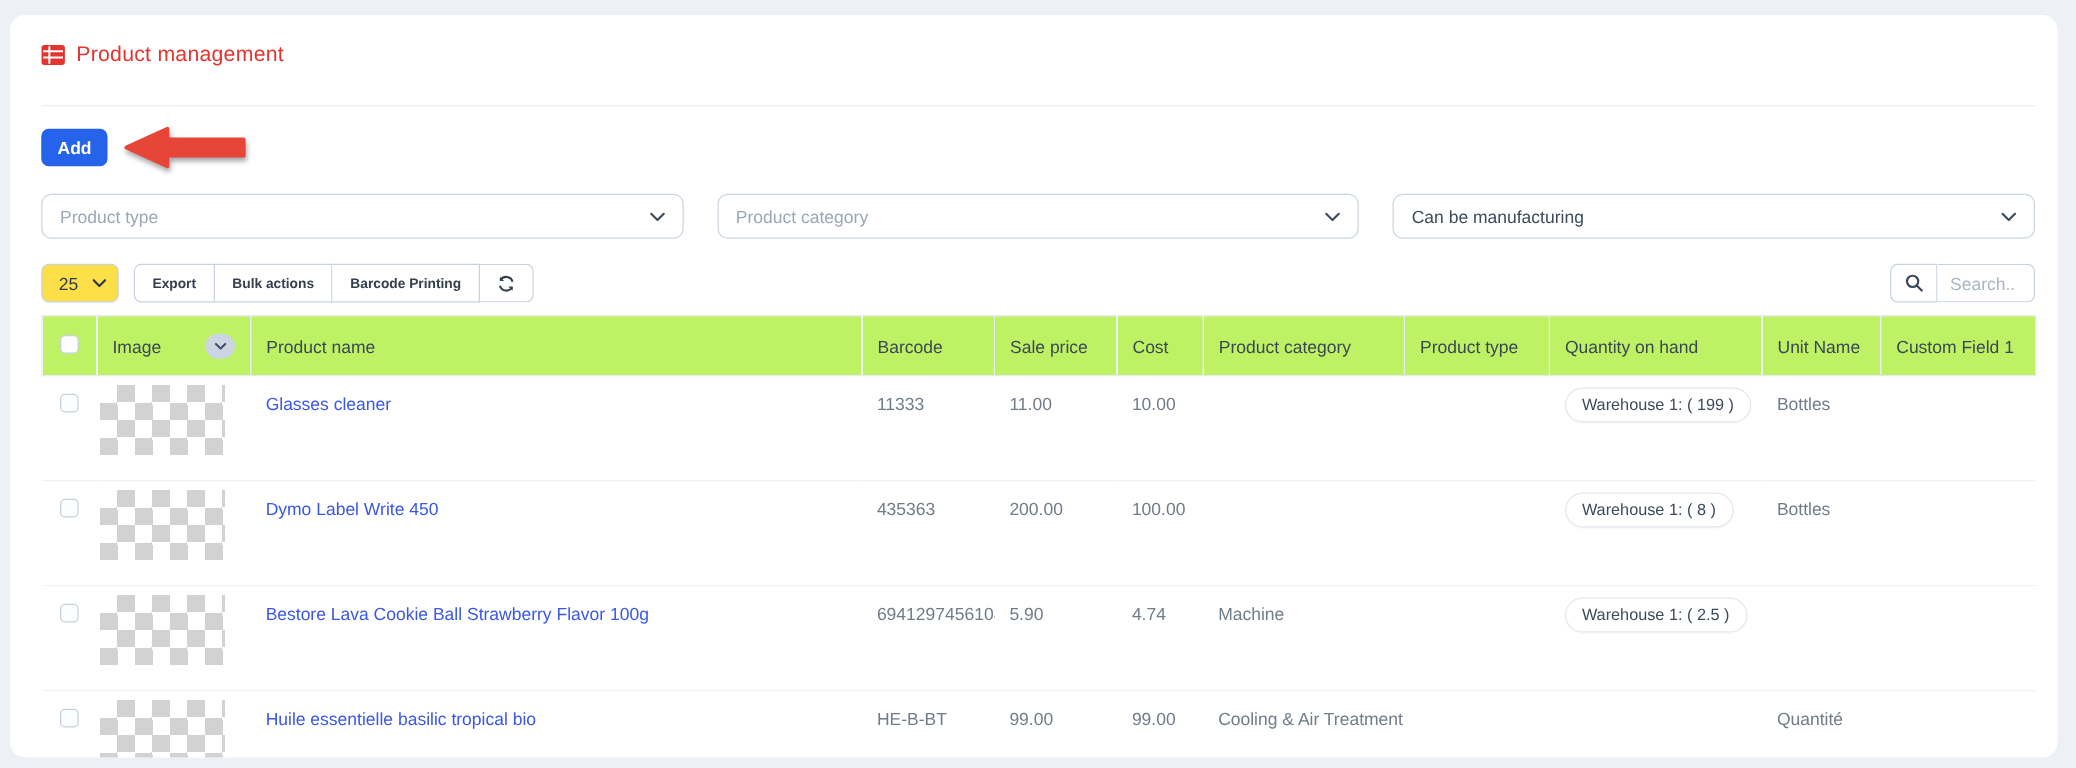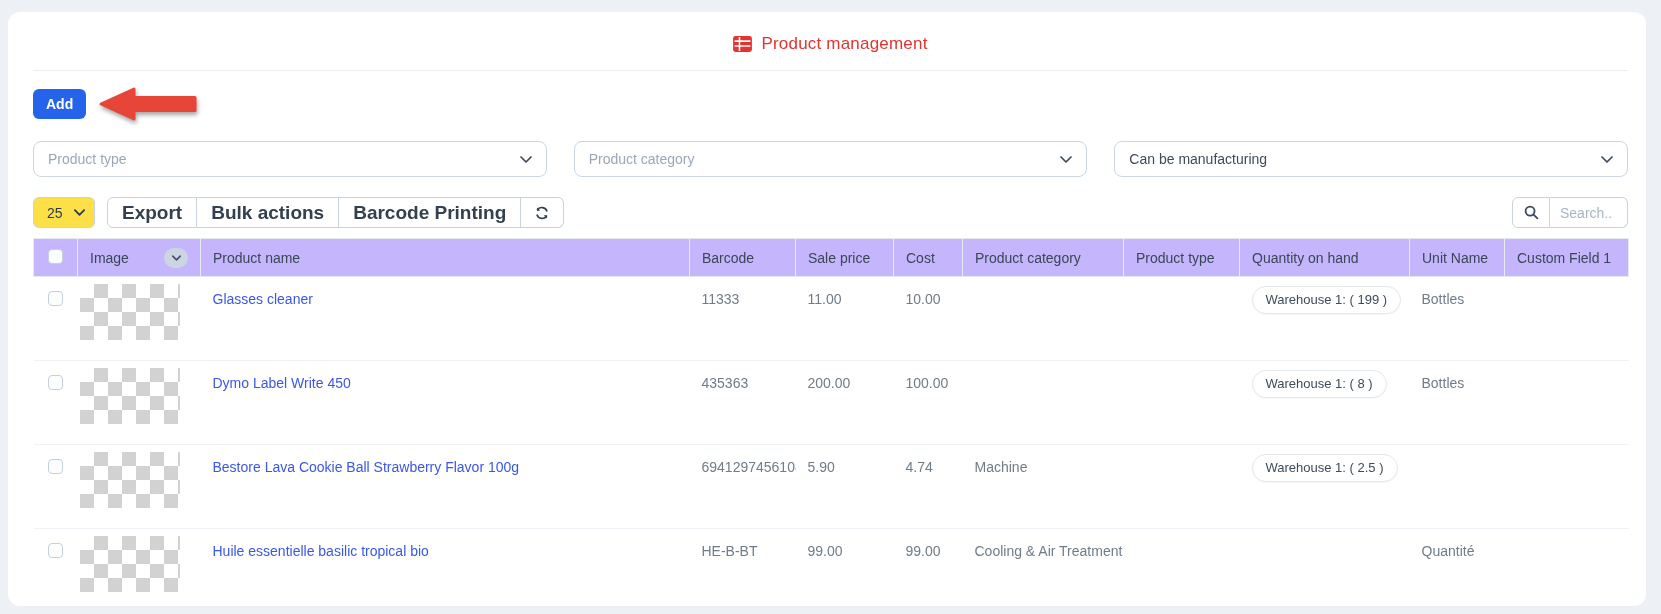--- a/index.html
+++ b/index.html
@@ -11,21 +11,21 @@
   }
   .card {
     background:#fff;
     border-radius:12px;
     margin:12px 15px 0 8px;
     height:594px;
     padding:20px 18px 0 25px;
     overflow:hidden;
   }
   
-  .card-title { display:flex; align-items:center; gap:9px; height:24px; margin-bottom:14px;justify-content:center; }
+  .card-title { display:flex; align-items:center; gap:9px; height:24px; margin-bottom:28px; }
   .card-title .title-text { color:#e3342f; font-size:17px; font-weight:500; letter-spacing:.2px; }
   .divider { border:none; border-top:1px solid #eaeef3; }
   
   .add-row { display:flex; align-items:center; margin-top:18px; height:30px; }
   .btn-add {
     background:#2563eb; color:#fff; border:none; border-radius:6px;
     font-family:inherit; font-size:14px; font-weight:600;
     height:30px; padding:0 13px; cursor:pointer;
   }
   .arrow-annotation { margin-left:12px; filter:drop-shadow(1px 3px 2px rgba(0,0,0,.35)); }
@@ -41,40 +41,40 @@
   
   .toolbar { display:flex; align-items:center; margin-top:20px; height:31px; }
   .per-page {
     width:62px; height:31px; border:1px solid #c9d3df; border-radius:6px;
     display:flex; align-items:center; justify-content:space-between;
     padding:0 9px 0 13px; font-size:14px; color:#2f3b4a; background:#fde047; cursor:pointer;
   }
   .btn-group { display:flex; margin-left:12px; }
   .btn-group .tb-btn {
     height:31px; background:#fff; border:1px solid #c9d3df; border-left-width:0;
-    font-family:inherit; font-size:19px; font-weight:600; color:#33404f;
+    font-family:inherit; font-size:11px; font-weight:600; color:#33404f;
     padding:0 14px; cursor:pointer; display:flex; align-items:center;
   }
   .btn-group .tb-btn:first-child { border-left-width:1px; border-radius:6px 0 0 6px; }
   .btn-group .tb-btn:last-child { border-radius:0 6px 6px 0; }
   .toolbar .spacer { flex:1; }
   .search-group { display:flex; }
   .search-btn {
     width:38px; height:31px; background:#fff; border:1px solid #c9d3df;
     border-radius:6px 0 0 6px; display:flex; align-items:center; justify-content:center; cursor:pointer;
   }
   .search-input {
     width:78px; height:31px; border:1px solid #c9d3df; border-left:none;
     border-radius:0 6px 6px 0; font-family:inherit; font-size:14px; padding:0 10px; color:#3d4b5c;
   }
   .search-input::placeholder { color:#a9b5c3; }
   
   table { border-collapse:collapse; table-layout:fixed; width:1595px; margin-top:10px; }
   thead th {
-    background:#c4b5fd; border:1px solid #e6ebf1; height:38px;
+    background:#bef264; border:1px solid #e6ebf1; height:48px;
     font-size:14px; font-weight:500; color:#3a4755; text-align:left;
     padding:0 12px; white-space:nowrap; overflow:hidden;
   }
   thead th.th-check { padding:0; text-align:center; }
   .th-image-inner { display:flex; align-items:center; justify-content:space-between; }
   .col-toggle {
     width:24px; height:20px; background:#cbd6e2; border:none; border-radius:10px;
     display:flex; align-items:center; justify-content:center; cursor:pointer;
   }
   tbody td {

